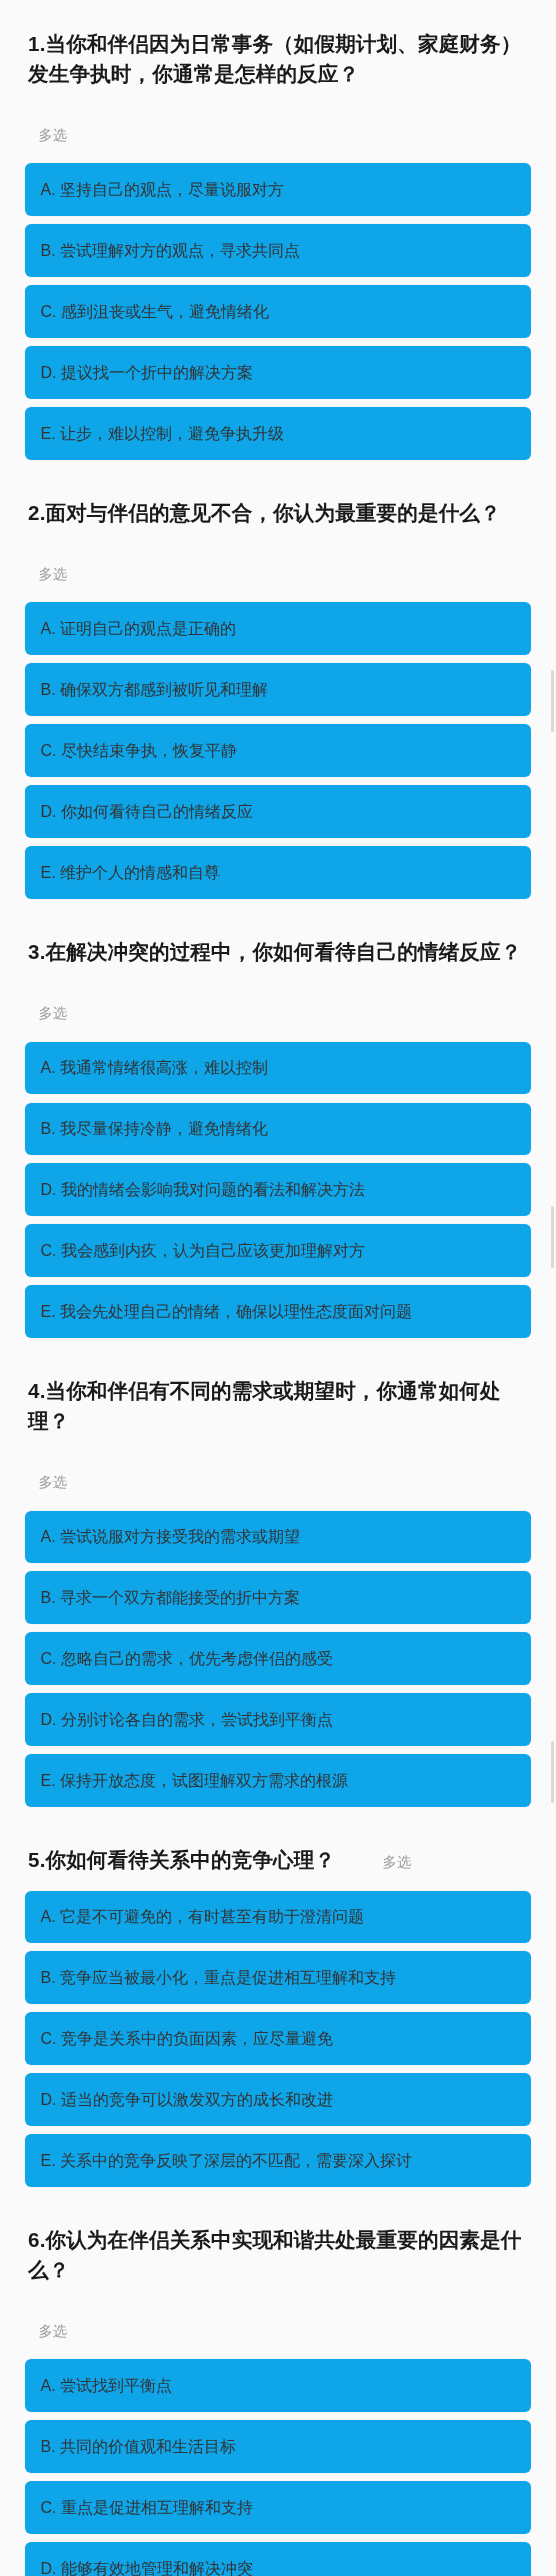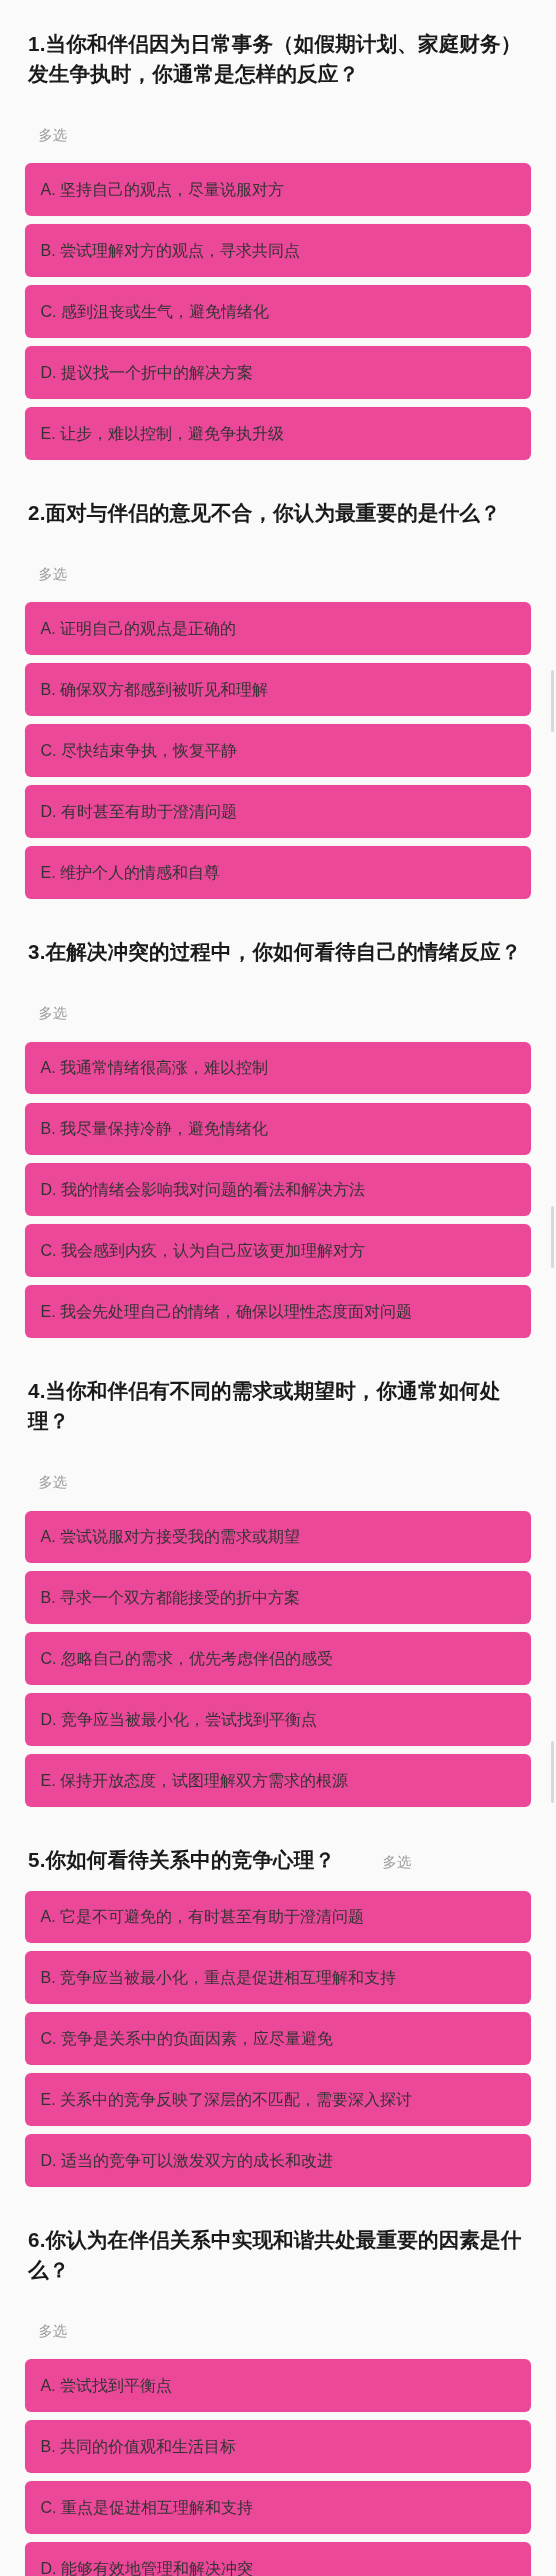--- a/index.html
+++ b/index.html
@@ -46,21 +46,21 @@
     font-weight: normal;
     margin-left: 10.3px;
     align-self: flex-end;
     padding-bottom: 3.1px;
     white-space: nowrap;
   }
   .options {
     display: block;
   }
   .option {
-    background: #ec4899;
+    background: #0ea5e9;
     border-radius: 6.2px;
     margin-bottom: 8.2px;
     padding: 14.4px 15.5px;
     font-size: 16px;
     line-height: 1.5;
     color: #333333;
     box-shadow: 0 0 0 0.5px #f0f0f0;
     box-sizing: border-box;
     min-height: 47px;
     display: flex;
@@ -119,21 +119,21 @@
 
   <div class="question-block">
     <div class="q-header">
       <span class="q-title">2.面对与伴侣的意见不合，你认为最重要的是什么？</span>
       <span class="q-tag">多选</span>
     </div>
     <div class="options">
       <div class="option">A. 证明自己的观点是正确的</div>
       <div class="option">B. 确保双方都感到被听见和理解</div>
       <div class="option">C. 尽快结束争执，恢复平静</div>
-      <div class="option">D. 有时甚至有助于澄清问题</div>
+      <div class="option">D. 你如何看待自己的情绪反应</div>
       <div class="option">E. 维护个人的情感和自尊</div>
     </div>
   </div>
 
   <div class="question-block">
     <div class="q-header">
       <span class="q-title">3.在解决冲突的过程中，你如何看待自己的情绪反应？</span>
       <span class="q-tag">多选</span>
     </div>
     <div class="options">
@@ -147,36 +147,36 @@
 
   <div class="question-block">
     <div class="q-header">
       <span class="q-title">4.当你和伴侣有不同的需求或期望时，你通常如何处理？</span>
       <span class="q-tag">多选</span>
     </div>
     <div class="options">
       <div class="option">A. 尝试说服对方接受我的需求或期望</div>
       <div class="option">B. 寻求一个双方都能接受的折中方案</div>
       <div class="option">C. 忽略自己的需求，优先考虑伴侣的感受</div>
-      <div class="option">D. 竞争应当被最小化，尝试找到平衡点</div>
+      <div class="option">D. 分别讨论各自的需求，尝试找到平衡点</div>
       <div class="option">E. 保持开放态度，试图理解双方需求的根源</div>
     </div>
   </div>
 
   <div class="question-block">
     <div class="q-header">
       <span class="q-title">5.你如何看待关系中的竞争心理？</span>
       <span class="q-tag">多选</span>
     </div>
     <div class="options">
       <div class="option">A. 它是不可避免的，有时甚至有助于澄清问题</div>
       <div class="option">B. 竞争应当被最小化，重点是促进相互理解和支持</div>
       <div class="option">C. 竞争是关系中的负面因素，应尽量避免</div>
+      <div class="option">D. 适当的竞争可以激发双方的成长和改进</div>
       <div class="option">E. 关系中的竞争反映了深层的不匹配，需要深入探讨</div>
-      <div class="option">D. 适当的竞争可以激发双方的成长和改进</div>
     </div>
   </div>
 
   <div class="question-block">
     <div class="q-header">
       <span class="q-title">6.你认为在伴侣关系中实现和谐共处最重要的因素是什么？</span>
       <span class="q-tag">多选</span>
     </div>
     <div class="options">
       <div class="option">A. 尝试找到平衡点</div>

